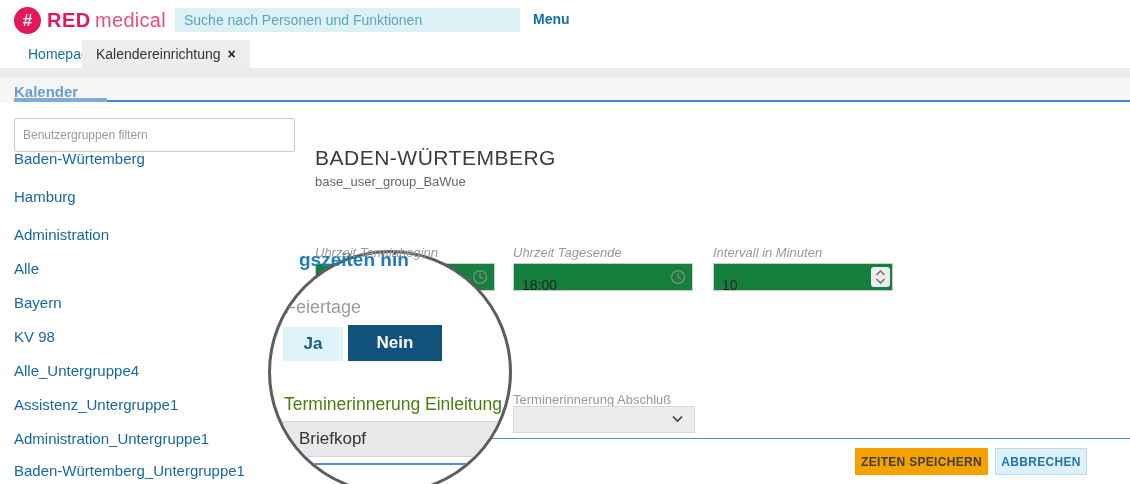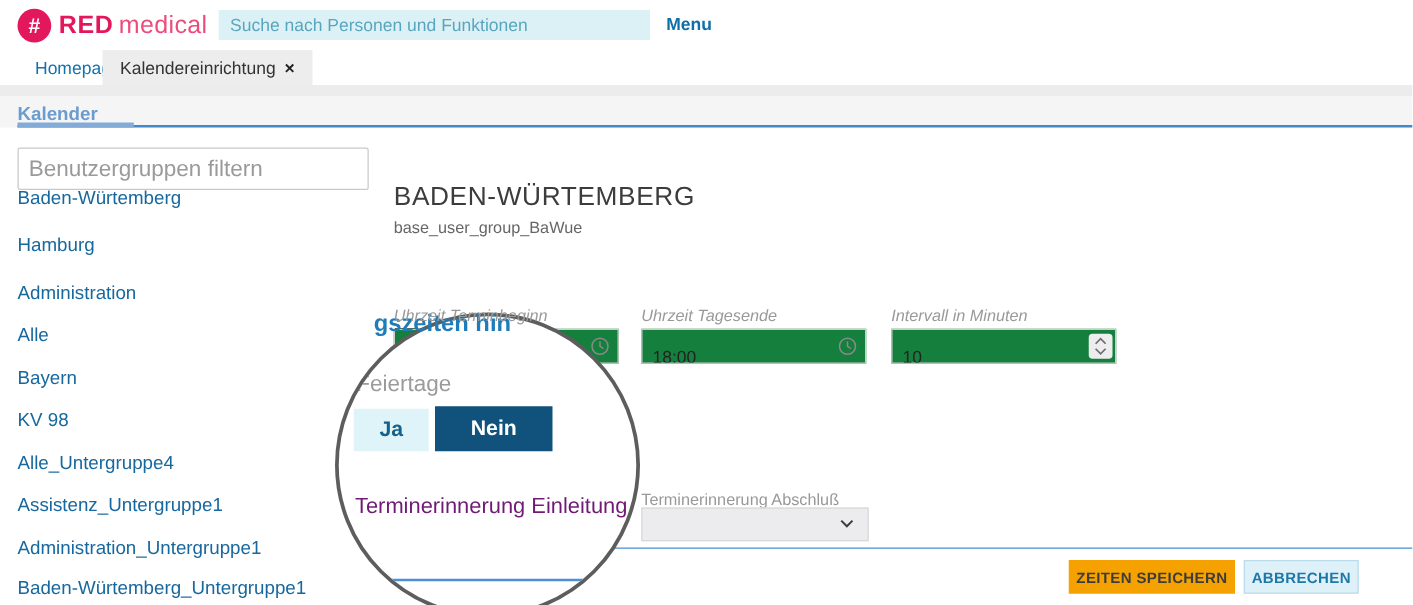--- a/index.html
+++ b/index.html
@@ -32,21 +32,21 @@
   .tabbar-strip { left:0; top:68px; width:1130px; height:9px; background:#ececec; }
 
   
   .section-bar { left:0; top:77px; width:1130px; height:25px; background:#f5f5f6; }
   .section-title { left:14px; top:83px; font-size:15px; font-weight:bold; color:#6b9ccf; cursor:pointer; }
   .section-underline-thin { left:14px; top:100px; width:1116px; height:2px; background:#4488c9; }
   .section-underline-thick { left:14px; top:98px; width:93px; height:4px; background:#82abd8; }
 
   
   .filter-input { left:14px; top:118px; width:281px; height:25px; background:#fff;
-    border:1px solid #c9c9c9; border-radius:2px; padding:16px 8px; font-size:18px; color:#444;
+    border:1px solid #c9c9c9; border-radius:2px; padding:16px 8px; font-size:12px; color:#444;
     font-family:"Liberation Sans", sans-serif; outline:none; }
   .filter-input::placeholder { color:#9a9a9a; opacity:1; }
   .side-item { left:14px; font-size:15px; color:#17689e; cursor:pointer; white-space:nowrap; }
 
   
   .main-title { left:315px; top:146px; font-size:21px; color:#3c3c3c; letter-spacing:.5px; }
   .main-subtitle { left:315px; top:174px; font-size:13px; color:#666; }
   .zeiten-heading { left:315px; top:219px; font-size:15px; font-weight:bold; color:#333; letter-spacing:.3px;margin-top:41px; }
   .field-label { top:245px; font-size:13px; color:#999;font-style:italic; }
   .field-box { top:263px; width:180px; height:28px; background:#15803d; border:1px solid #ccc;
@@ -69,21 +69,21 @@
   
   .lens { left:268px; top:250px; width:244px; height:244px; border-radius:50%;
     background:#fff; border:3px solid #5d5d5d; overflow:hidden; z-index:5; }
   .lens-feiertage-label { left:14px; top:44px; font-size:18px; color:#9b9b9b; }
   .lens-btn-ja { left:12px; top:74px; width:60px; height:34px; background:#def4f8;
     color:#15618c; font-size:17px; font-weight:bold; display:flex; align-items:center;
     justify-content:center; cursor:pointer; }
   .lens-btn-nein { left:77px; top:72px; width:94px; height:36px; background:#10527c;
     color:#fff; font-size:17px; font-weight:bold; display:flex; align-items:center;
     justify-content:center; cursor:pointer; }
-  .lens-rem-label { left:13px; top:141px; font-size:17.5px; color:#701a75; white-space:nowrap; }
+  .lens-rem-label { left:13px; top:141px; font-size:17.5px; color:#4d7c0f; white-space:nowrap; }
   .lens-rem-select { left:12px; top:168px; width:222px; height:36px; background:#e9e9eb;
     border:1px solid #d5d5d8; font-size:17px; color:#333; display:flex; align-items:center;
     padding-left:15px; cursor:pointer; }
   .lens-divider { left:0; top:210px; width:244px; height:2px; background:#4a90d2; }
   .lens-link-fragment { left:299px; top:249px; width:152px; height:26px; overflow:hidden;
     font-size:19px; font-weight:bold; color:#1f7cba; white-space:nowrap; z-index:6; }
   .label-over { z-index:7; }
 </style>
 </head>
 <body>
@@ -159,15 +159,16 @@
 <div class="abs divider-blue"></div>
 
 <button class="abs btn-save">ZEITEN SPEICHERN</button>
 <button class="abs btn-cancel">ABBRECHEN</button>
 
 <div class="abs lens">
   <div class="abs lens-feiertage-label">Feiertage</div>
   <div class="abs lens-btn-ja">Ja</div>
   <div class="abs lens-btn-nein">Nein</div>
   <div class="abs lens-rem-label">Terminerinnerung Einleitung</div>
+  <div class="abs lens-rem-select">Briefkopf</div>
   <div class="abs lens-divider"></div>
 </div>
 <div class="abs lens-link-fragment">gszeiten hin</div>
 
 </body></html>

